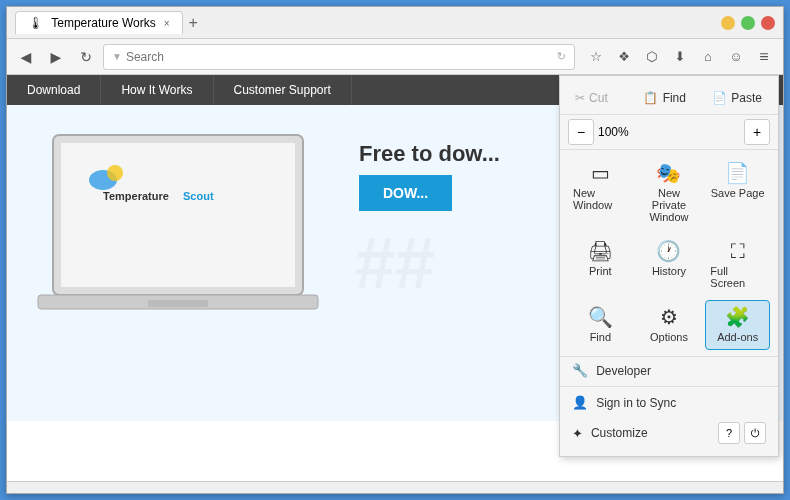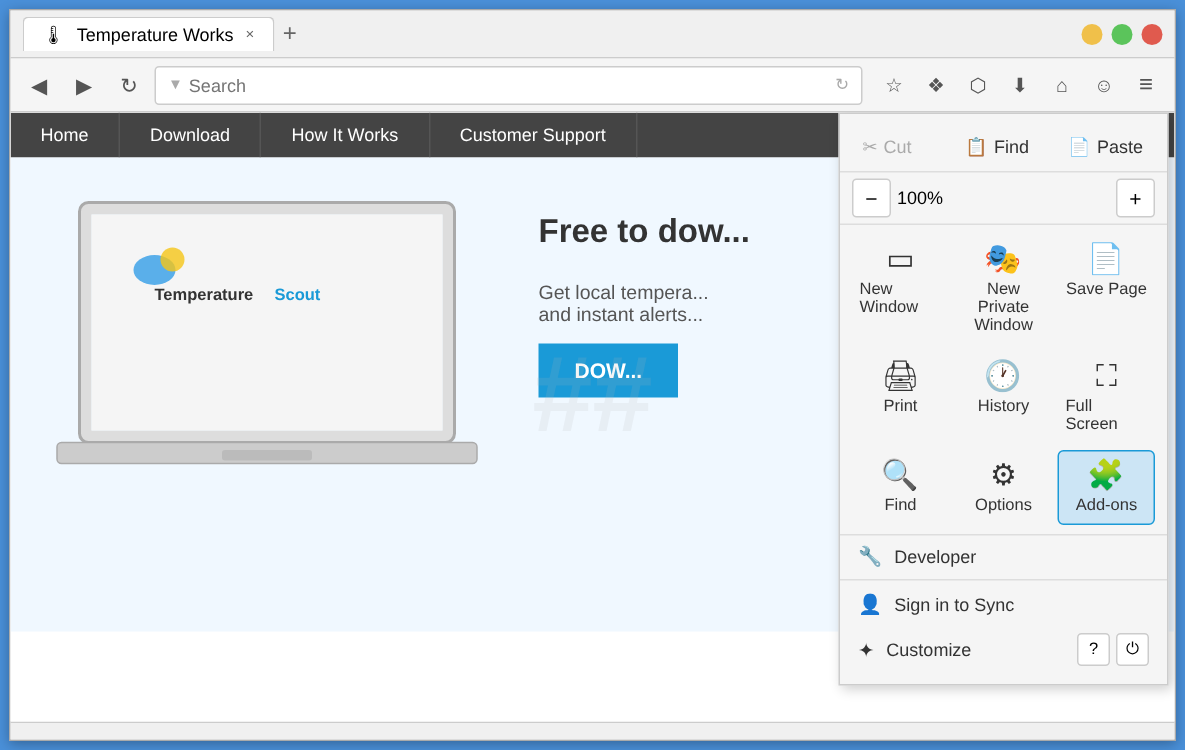--- a/index.html
+++ b/index.html
@@ -218,21 +218,21 @@
 
     .site-text {
       padding: 16px;
       flex: 1;
     }
 
     .site-headline {
       font-size: 22px;
       font-weight: bold;
       color: #333;
-      margin-bottom: 20px;
+      margin-bottom: 8px;
     }
 
     .site-subtext {
       font-size: 13px;
       color: #555;
       margin-bottom: 12px;
     }
 
     .site-cta {
       background: #1a9ad7;
@@ -418,21 +418,20 @@
       <button class="toolbar-icon-btn menu-btn">≡</button>
     </div>
   </div>
 
   <div class="browser-content">
 
     <div class="website">
 
 
       <div class="site-nav">
-        <div class="site-nav-item">Home</div>
         <div class="site-nav-item">Download</div>
         <div class="site-nav-item">How It Works</div>
         <div class="site-nav-item">Customer Support</div>
       </div>
 
       <div class="site-main">
 
         <div class="watermark">##</div>
 
         <div class="site-laptop">
@@ -450,24 +449,20 @@
 
             <rect x="15" y="170" width="280" height="14" rx="3" fill="#ccc" stroke="#aaa" stroke-width="1"></rect>
 
             <rect x="125" y="175" width="60" height="7" rx="2" fill="#bbb"></rect>
           </svg>
         </div>
 
         <div class="site-text">
           <div class="site-headline">
             <span>Free to dow...</span>
-          </div>
-          <div class="site-subtext">
-            <div>Get local tempera...</div>
-            <div>and instant alerts...</div>
           </div>
           <button class="site-cta">DOW...</button>
         </div>
       </div>
     </div>
 
     <div class="fx-menu">
 
       <div class="menu-clipboard-row">
         <button class="menu-clipboard-btn disabled">

